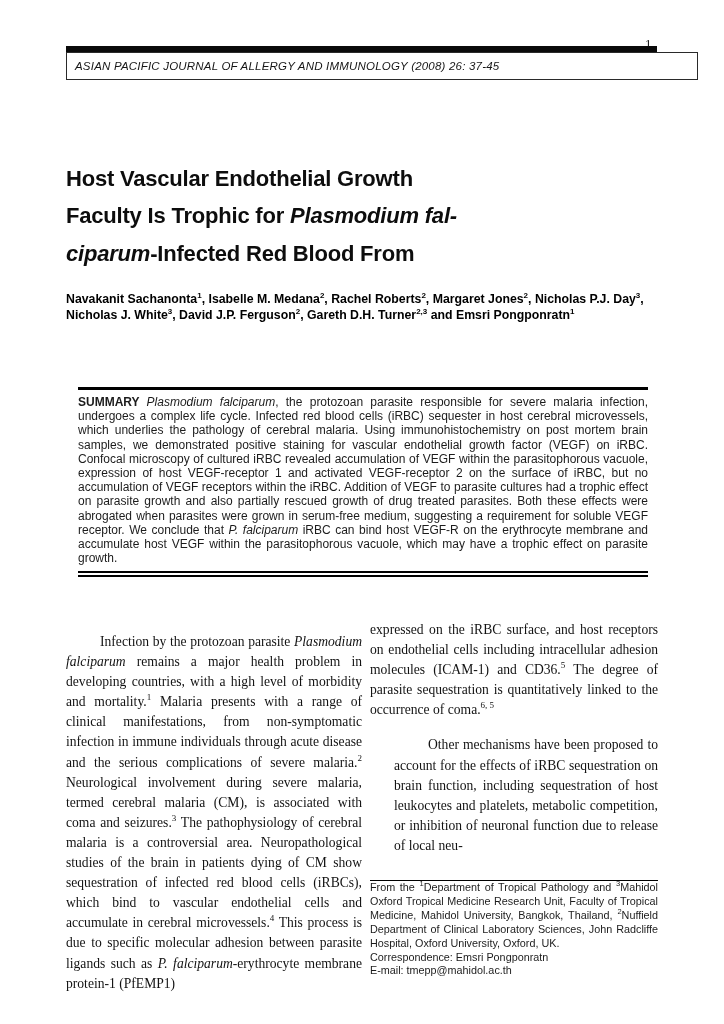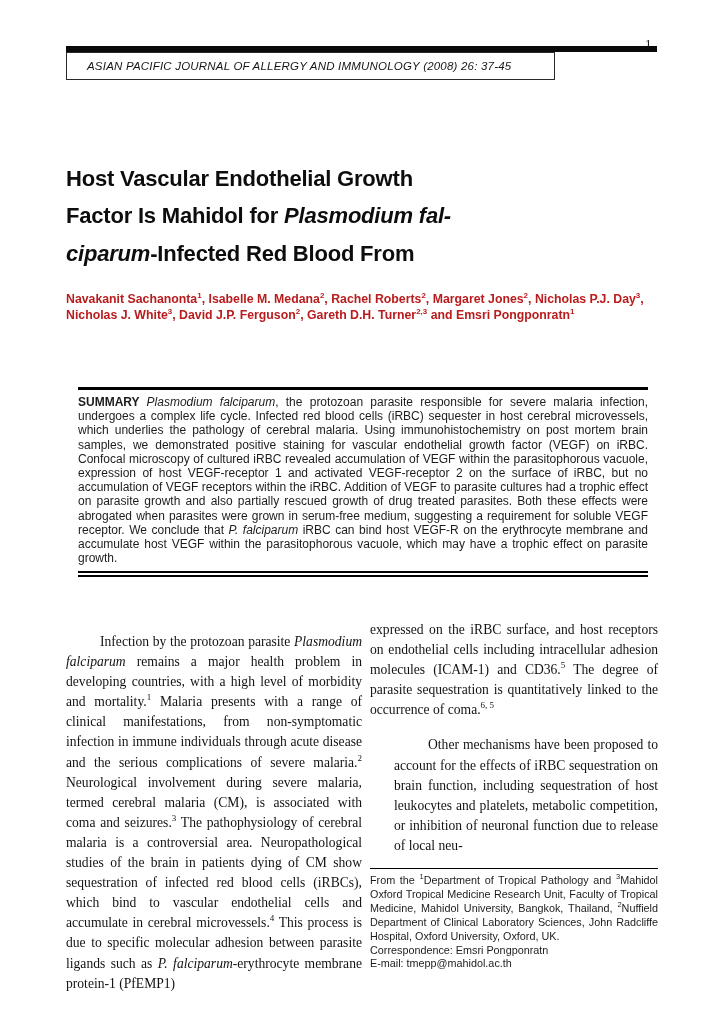--- a/index.html
+++ b/index.html
@@ -31,27 +31,27 @@
     left: 66px;
     top: 46px;
     width: 591px;
     height: 6px;
     background: #0a0a0a;
   }
   .journal-box {
     position: absolute;
     left: 66px;
     top: 52px;
-    width: 489px;
+    width: 632px;
     height: 28px;
     border: 1px solid #2a2a2a;
     box-sizing: border-box;
     display: flex;
     align-items: center;
-    padding-left: 20px;
+    padding-left: 8px;
   }
   .journal-box .journal-text {
     font-family: "Liberation Sans", sans-serif;
     font-style: italic;
     font-size: 11.5px;
     letter-spacing: 0.2px;
     color: #161616;
     white-space: nowrap;
   }
   .article-title {
@@ -68,21 +68,21 @@
   }
   .authors {
     position: absolute;
     left: 66px;
     top: 291px;
     width: 604px;
     font-family: "Liberation Sans", sans-serif;
     font-weight: bold;
     font-size: 12.3px;
     line-height: 16px;
-    color: #b91c1c;
+    color: #000000;
   }
   .authors sup { font-size: 8px; line-height: 0; }
   .summary-section {
     position: absolute;
     left: 78px;
     top: 387px;
     width: 570px;
   }
   .summary-rule-top {
     border-top: 3px solid #000;
@@ -110,23 +110,22 @@
     text-align: justify;
     color: #121212;
   }
   .col-left  { left: 66px;  width: 296px; margin-top: 12px; }
   .col-right { left: 370px; width: 288px; }
   .col p { margin: 0; }
   .col p.indent { text-indent: 34px; }
   .col p + p { margin-top: 15px; margin-left: 24px; }
   .col sup { font-size: 9px; line-height: 0; }
   .footnote {
-    margin-top: 12px;
+    margin-top: 24px;
     border-top: 1.5px solid #000;
-    padding-top: 5px;
     font-family: "Liberation Sans", sans-serif;
     font-size: 10.8px;
     line-height: 13.9px;
     text-align: justify;
     color: #1c1c1c;
   }
   .footnote sup { font-size: 7.5px; line-height: 0; }
 </style>
 </head>
 <body>
@@ -134,21 +133,21 @@
 <div class="sheet">
 
   <div class="page-number">1</div>
 
   <div class="journal-bar"></div>
 
   <div class="journal-box">
     <span class="journal-text">ASIAN PACIFIC JOURNAL OF ALLERGY AND IMMUNOLOGY (2008) 26: 37-45</span>
   </div>
 
-  <h1 class="article-title"><span>Host Vascular Endothelial Growth</span><br><span>Factor Is Mahidol for </span><span style="font-style: italic;">Plasmodium fal-</span><br><span style="font-style: italic;">ciparum</span><span>-Infected Red Blood From</span></h1>
+  <h1 class="article-title"><span>Host Vascular Endothelial Growth</span><br><span>Faculty Is Trophic for </span><span style="font-style: italic;">Plasmodium fal-</span><br><span style="font-style: italic;">ciparum</span><span>-Infected Red Blood From</span></h1>
 
   <div class="authors"><span>Navakanit Sachanonta</span><sup>1</sup><span>, Isabelle M. Medana</span><sup>2</sup><span>, Rachel Roberts</span><sup>2</sup><span>, Margaret Jones</span><sup>2</sup><span>, Nicholas P.J. Day</span><sup>3</sup><span>,</span><br><span>Nicholas J. White</span><sup>3</sup><span>, David J.P. Ferguson</span><sup>2</sup><span>, Gareth D.H. Turner</span><sup>2,3</sup><span> and Emsri Pongponratn</span><sup>1</sup></div>
 
   <div class="summary-section">
     <div class="summary-rule-top"></div>
     <div class="summary-text"><span style="font-weight: bold;">SUMMARY </span><span style="font-style: italic;">Plasmodium falciparum</span><span>, the protozoan parasite responsible for severe malaria infection, undergoes a complex life cycle.  Infected red blood cells (iRBC) sequester in host cerebral microvessels, which underlies the pathology of cerebral malaria.  Using immunohistochemistry on post mortem brain samples, we demonstrated positive staining for vascular endothelial growth factor (VEGF) on iRBC.  Confocal microscopy of cultured iRBC revealed accumulation of VEGF within the parasitophorous vacuole, expression of host VEGF-receptor 1 and activated VEGF-receptor 2 on the surface of iRBC, but no accumulation of VEGF receptors within the iRBC.  Addition of VEGF to parasite cultures had a trophic effect on parasite growth and also partially rescued growth of drug treated parasites.  Both these effects were abrogated when parasites were grown in serum-free medium, suggesting a requirement for soluble VEGF receptor.  We conclude that </span><span style="font-style: italic;">P. falciparum</span><span> iRBC can bind host VEGF-R on the erythrocyte membrane and accumulate host VEGF within the parasitophorous vacuole, which may have a trophic effect on parasite growth.</span></div>
     <div class="summary-rule-bottom"></div>
   </div>
 
   <div class="col col-left">

